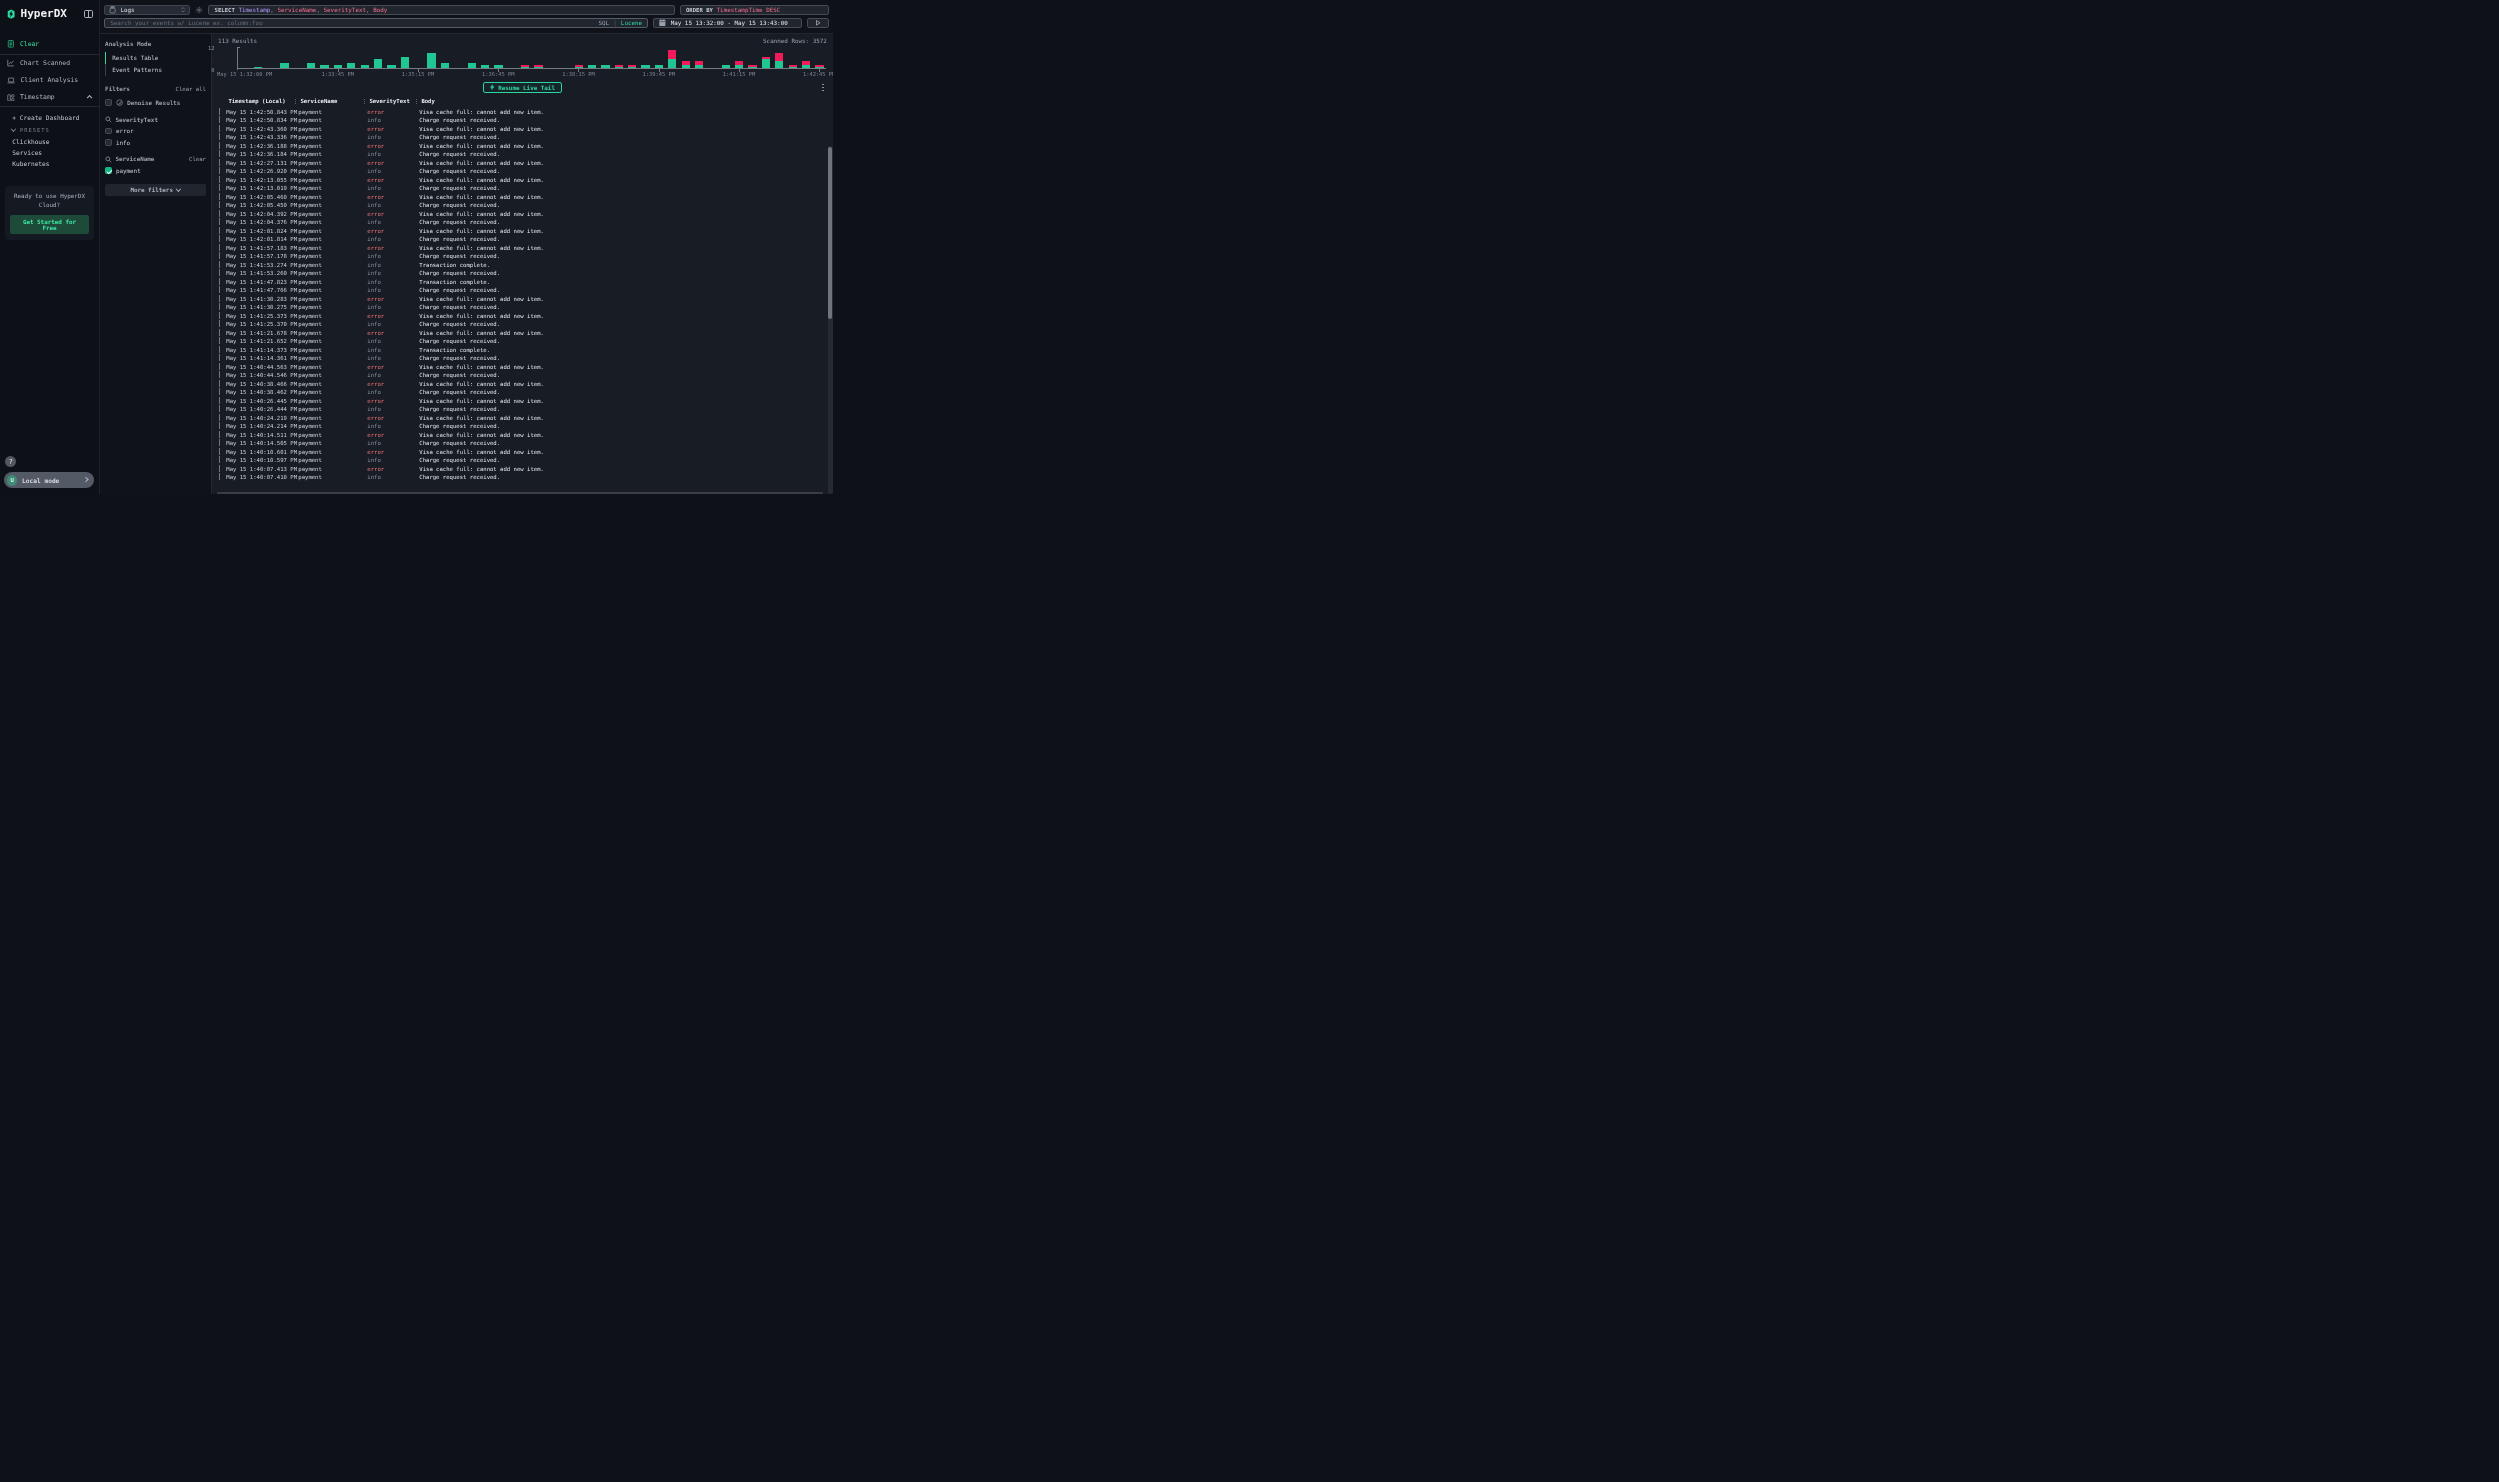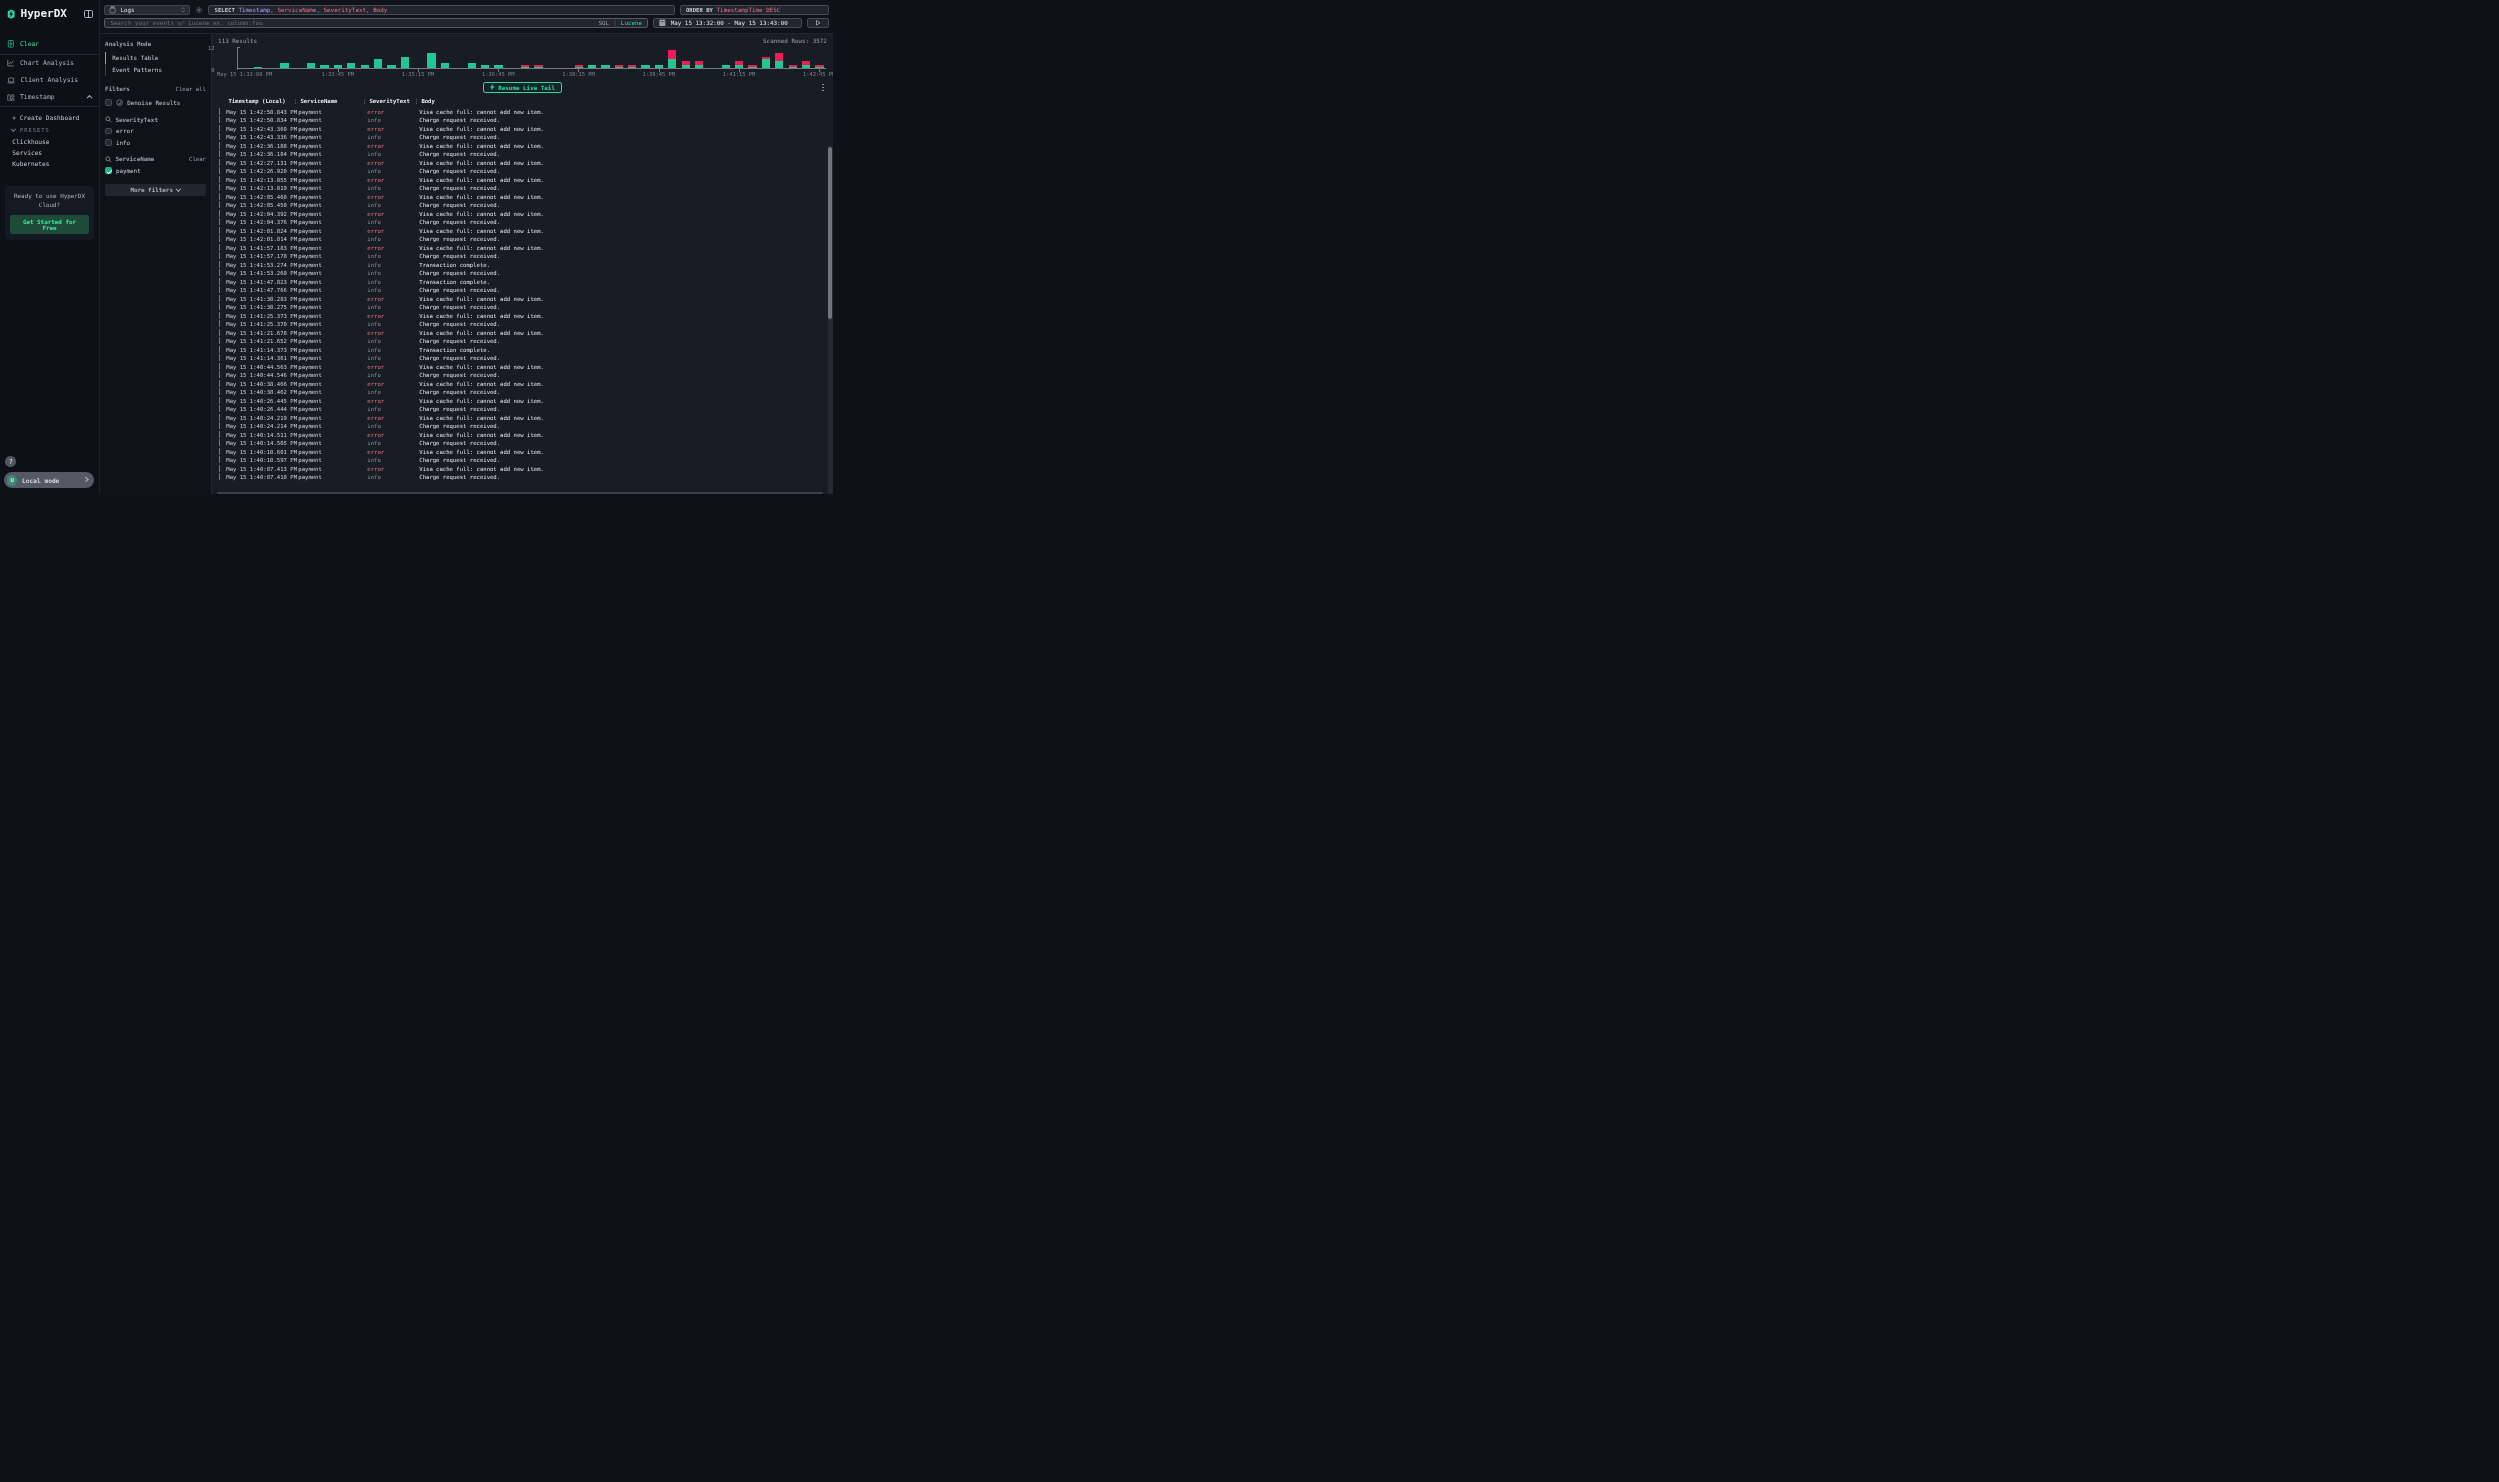--- a/index.html
+++ b/index.html
@@ -140,21 +140,21 @@
           <span>Clear</span>
         </div>
         <div class="side-divider"></div>
         <div class="side-item">
           <span>
             <svg width="7.7" height="7.7" viewBox="0 0 15 15" fill="none" stroke="currentColor" stroke-width="1.2">
               <path d="M1.5 1.5v12h12"></path>
               <path d="M3.5 10l3-3.5 2 2 4-5"></path>
             </svg>
           </span>
-          <span>Chart Analysis</span>
+          <span>Chart Scanned</span>
         </div>
         <div class="side-item">
           <span>
             <svg width="8.2" height="7.2" viewBox="0 0 16 14" fill="none" stroke="currentColor" stroke-width="1.2">
               <rect x="3" y="2" width="10" height="7.5" rx="1"></rect>
               <line x1="1" y1="11.5" x2="15" y2="11.5"></line>
             </svg>
           </span>
           <span>Client Analysis</span>
         </div>

